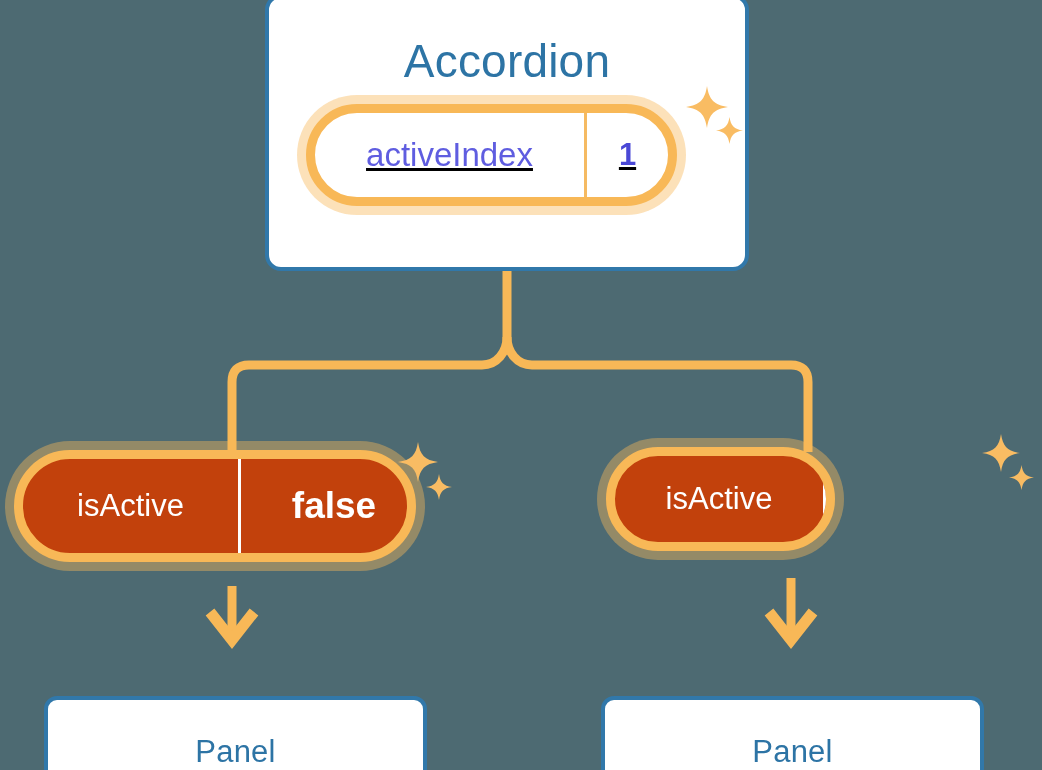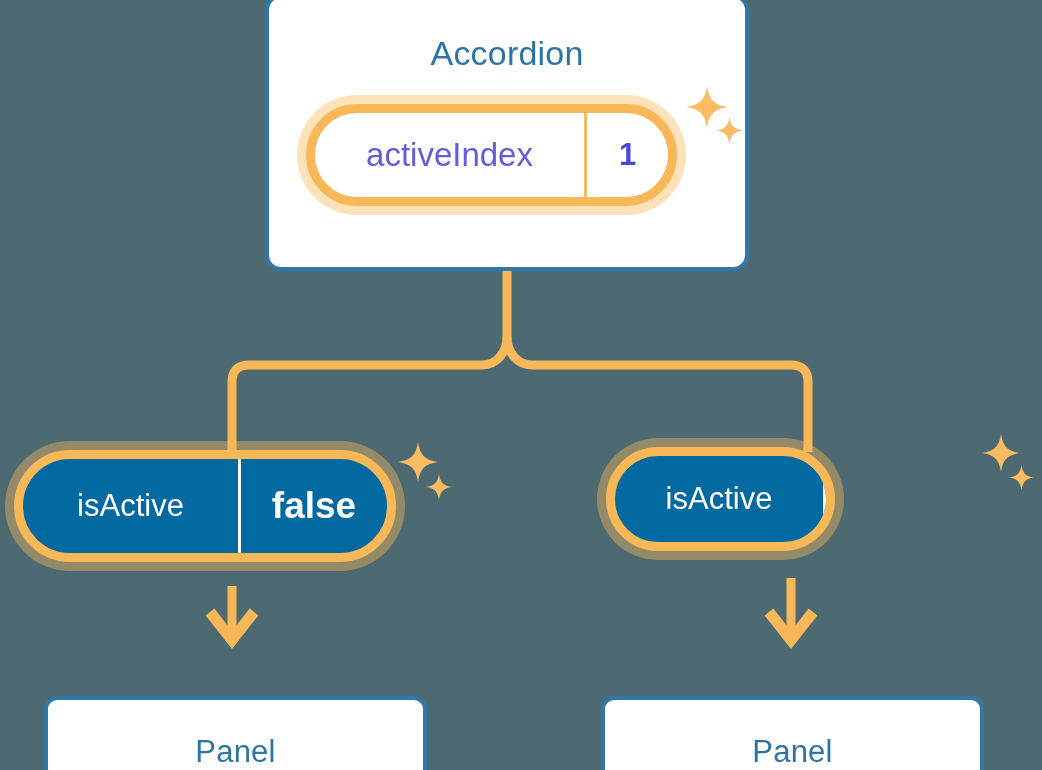--- a/index.html
+++ b/index.html
@@ -30,21 +30,21 @@
     background: #ffffff;
     border: 4px solid #3178aa;
     border-radius: 14px;
     box-sizing: border-box;
     display: flex;
     flex-direction: column;
     align-items: center;
   }
   .card-title {
     color: #2d74a5;
-    font-size: 34px;
+    font-size: 46px;
     font-weight: 400;
     letter-spacing: .2px;
     white-space: nowrap;
   }
 
   #card-accordion {
     left: 265px;
     top: -6px;
     width: 484px;
     height: 277px;
@@ -86,38 +86,40 @@
   }
 
   
   #badge-activeindex {
     left: 306px;
     top: 104px;
   }
   #badge-activeindex .badge {
     background: #ffffff;
     height: 102px;
+    text-decoration: underline;
   }
   #badge-activeindex .seg-key {
     width: 272px;
     color: #5f5de0;
     font-size: 33px;
     border-right: 3px solid #f5ba62;
   }
   #badge-activeindex .seg-val {
     width: 81px;
     color: #4a48d6;
     font-size: 31px;
     font-weight: bold;
   }
 
   
   .badge-solid .badge {
-    background: #0369a1;
+    background: #c2410c;
     height: 0;
+    gap: 20px;
   }
   .badge-solid .seg {
     color: #ffffff;
   }
   .badge-solid .seg-key {
     font-size: 31px;
     border-right: 3px solid #ffffff;
   }
   .badge-solid .seg-val {
     font-size: 37px;

